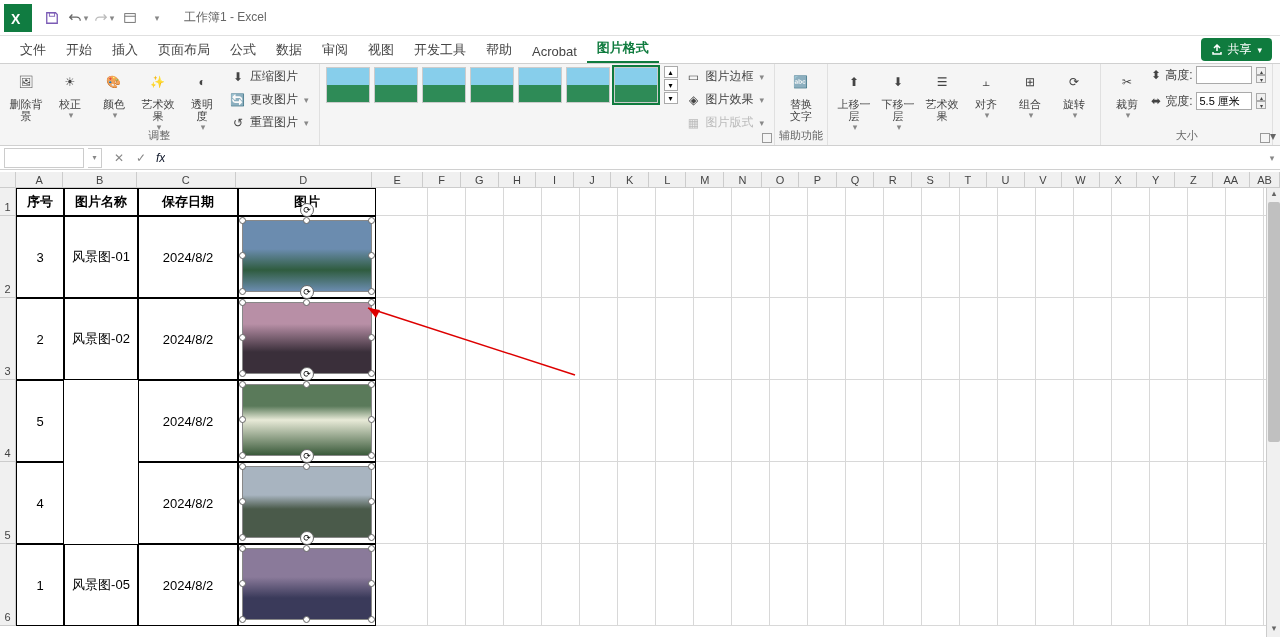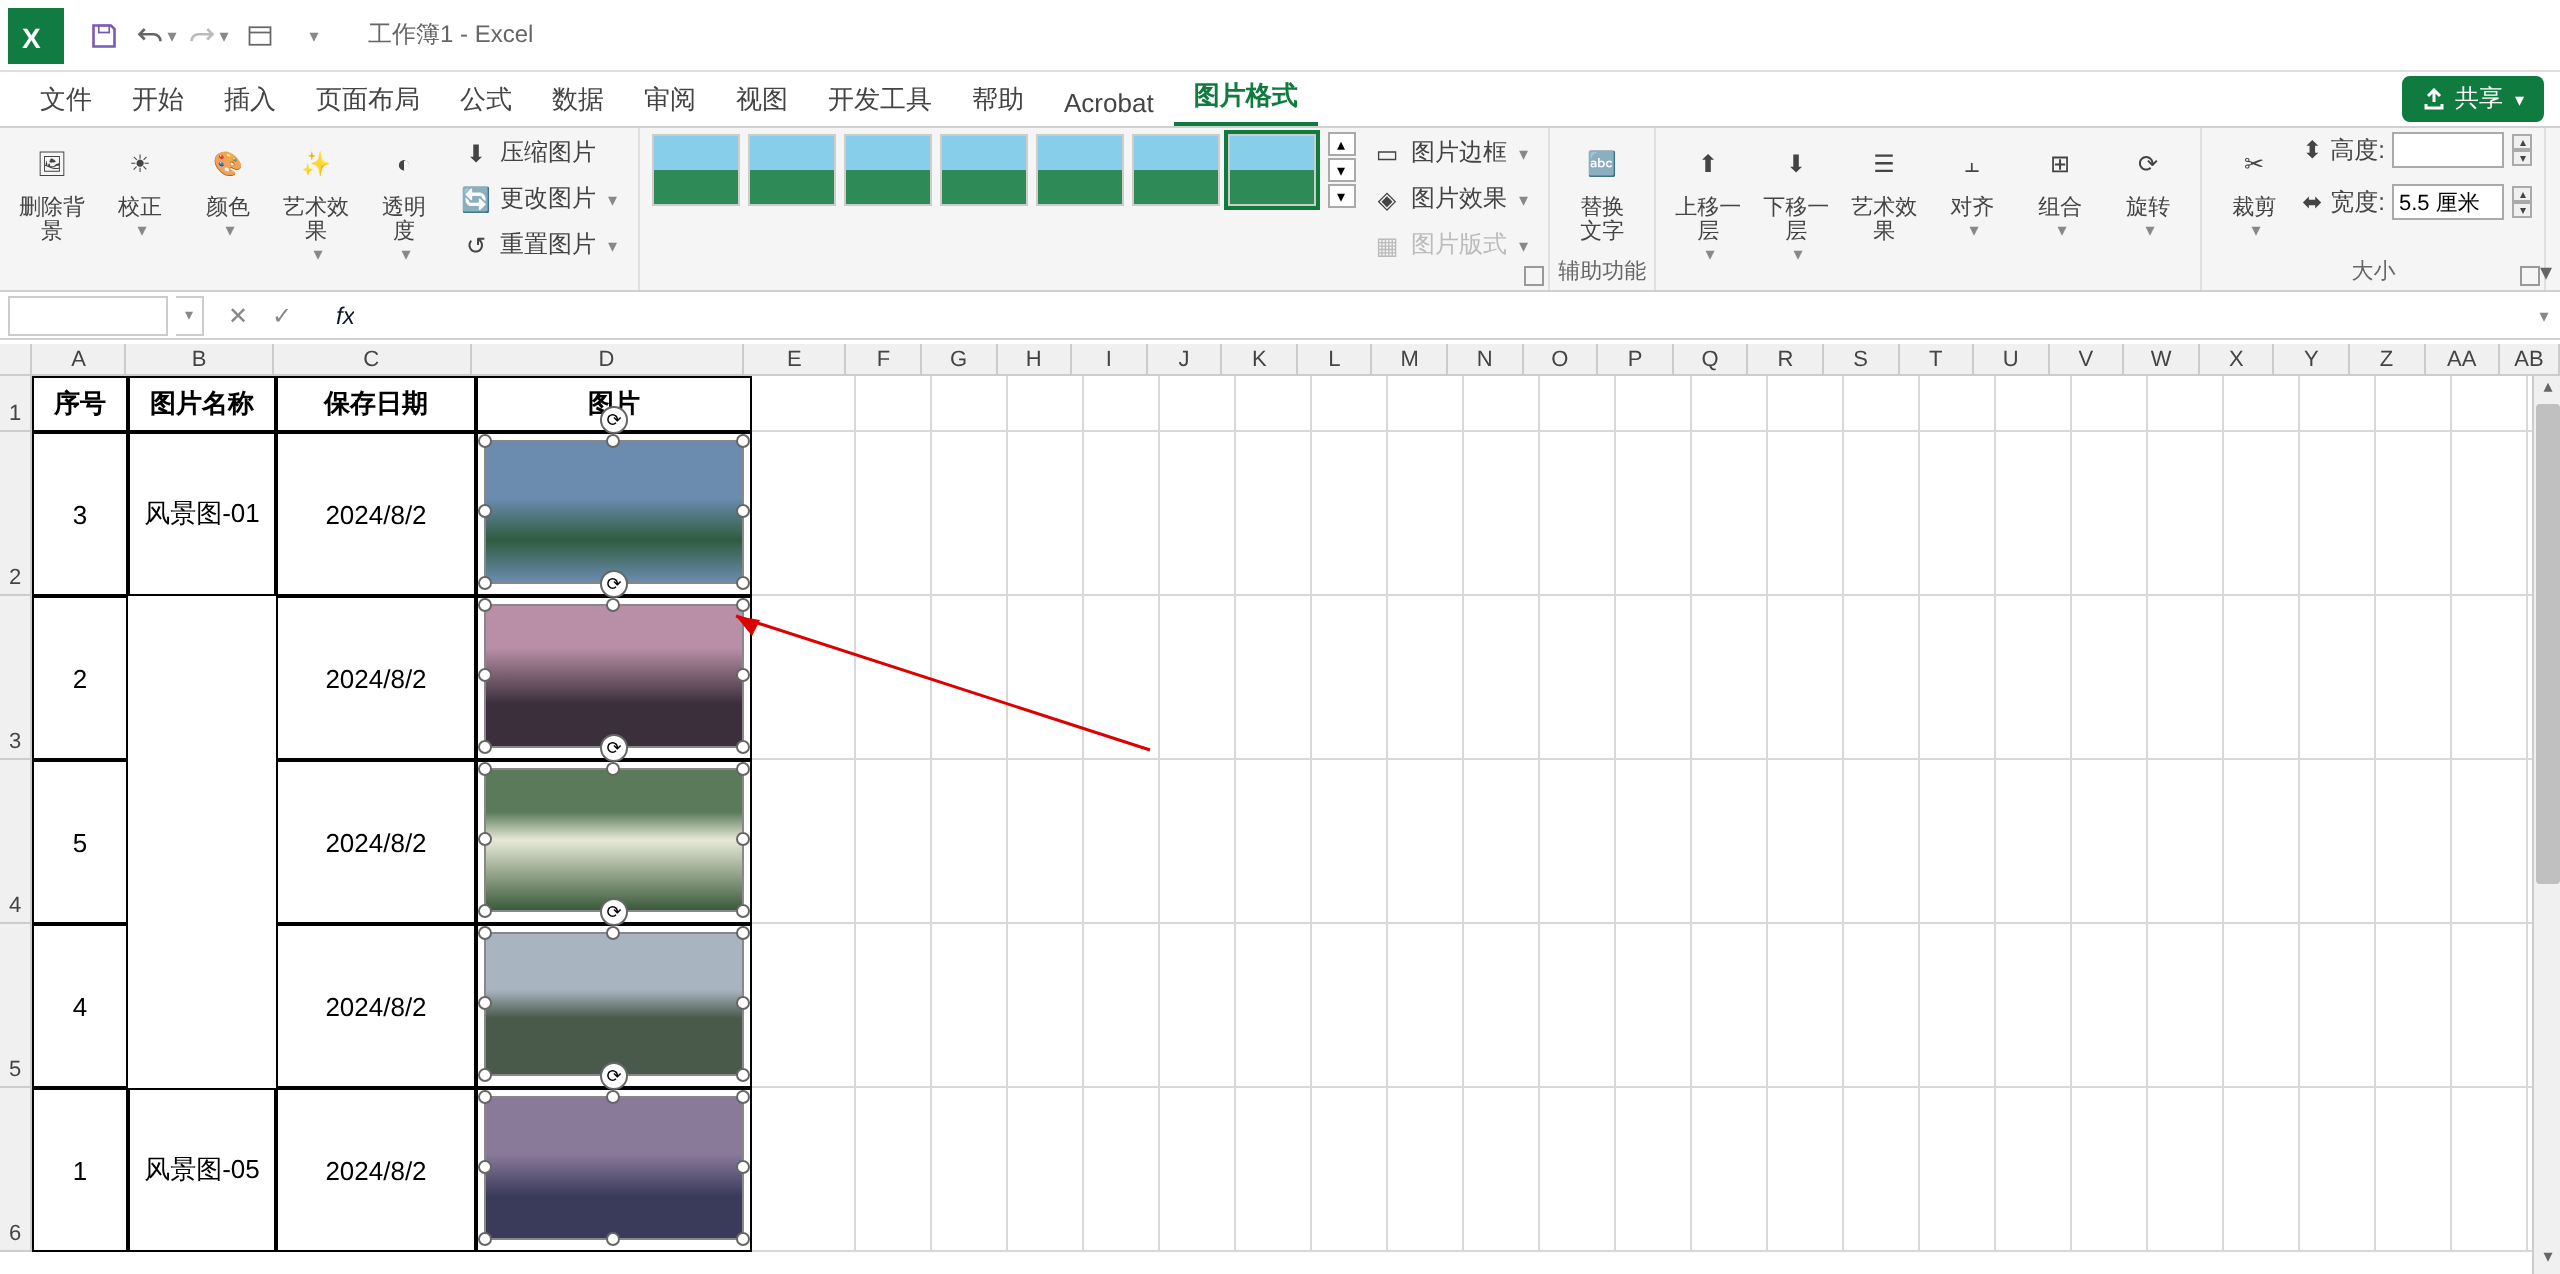--- a/index.html
+++ b/index.html
@@ -43,21 +43,21 @@
 .dim-input{width:56px;height:18px;border:1px solid #aaa;font-size:11px;padding:0 2px}
 .spinner{display:flex;flex-direction:column}
 .spinner div{width:10px;height:8px;border:1px solid #aaa;background:#f0f0f0;font-size:6px;display:flex;align-items:center;justify-content:center;cursor:pointer}
 .launcher{position:absolute;bottom:2px;right:2px;width:10px;height:10px;border:1px solid #999;cursor:pointer}
 .collapse{position:absolute;right:4px;bottom:2px;cursor:pointer;color:#666}
 
 .fbar{height:24px;border-bottom:1px solid #d0d0d0;display:flex;align-items:center}
 .namebox{width:80px;height:20px;border:1px solid #ccc;margin:0 4px;padding:0 4px;display:flex;align-items:center}
 .namebox-dd{width:14px;height:20px;border:1px solid #ccc;border-left:0;display:flex;align-items:center;justify-content:center;cursor:pointer;color:#888;font-size:8px}
 .fx-btn{width:18px;height:18px;display:flex;align-items:center;justify-content:center;color:#888;cursor:pointer;margin:0 2px}
-.fx-label{font-style:italic;color:#0f172a;margin-left:16px}
+.fx-label{font-style:italic;color:#0f172a;margin-left:4px}
 .formula-input{flex:1;height:20px;border:none;padding:0 4px}
 .fbar-expand{width:16px;color:#888;cursor:pointer;text-align:center;font-size:9px}
 
 .grid-area{position:absolute;top:172px;left:0;right:0;bottom:0;overflow:hidden}
 .col-headers{height:16px;display:flex;background:#f0f0f0;border-bottom:1px solid #ccc;margin-left:16px}
 .col-h{border-right:1px solid #ccc;text-align:center;color:#444;font-size:11px;line-height:16px;cursor:pointer}
 .corner{position:absolute;top:0;left:0;width:16px;height:16px;background:#f0f0f0;border-right:1px solid #ccc;border-bottom:1px solid #ccc}
 .row-area{position:absolute;top:16px;left:0;right:14px;bottom:0}
 .row-h{width:16px;background:#f0f0f0;border-right:1px solid #ccc;border-bottom:1px solid #ccc;text-align:center;color:#444;font-size:11px;display:flex;align-items:flex-end;justify-content:center;padding-bottom:2px;cursor:pointer;position:absolute;left:0}
 .cells{position:absolute;left:16px;top:0;right:0;bottom:0}
@@ -178,20 +178,21 @@
             <span>更改图片</span>
             <span class="chev">▾</span>
           </div>
         <div class="small-btn">
             <div class="ic">↺</div>
             <span>重置图片</span>
             <span class="chev">▾</span>
           </div>
       </div>
     </div>
+    <div class="group-title">调整</div>
   </div>
 
   <div class="group" style="flex:0 0 420px">
     <div class="group-body">
       <div class="styles-gallery">
         <div class="style-thumb"></div>
         <div class="style-thumb"></div>
         <div class="style-thumb"></div>
         <div class="style-thumb"></div>
         <div class="style-thumb"></div>
@@ -507,20 +508,21 @@
           <div class="handle h-tm"></div>
           <div class="handle h-tr"></div>
           <div class="handle h-ml"></div>
           <div class="handle h-mr"></div>
           <div class="handle h-bl"></div>
           <div class="handle h-bm"></div>
           <div class="handle h-br"></div>
           <div class="rot">⟳</div>
         </div>
         <div class="cell tcell" style="left: 0px; top: 110px; width: 48px; height: 82px;">2</div>
+        <div class="cell tcell" style="left: 48px; top: 110px; width: 74px; height: 82px;">风景图-02</div>
         <div class="cell tcell" style="left: 122px; top: 110px; width: 100px; height: 82px;">2024/8/2</div>
         <div class="cell tcell" style="left: 222px; top: 110px; width: 138px; height: 82px;"></div>
         <div class="pic" style="left: 226px; top: 114px; width: 130px; height: 72px; background: linear-gradient(rgb(184, 143, 166) 30%, rgb(58, 47, 58) 70%);">
           <div class="handle h-tl"></div>
           <div class="handle h-tm"></div>
           <div class="handle h-tr"></div>
           <div class="handle h-ml"></div>
           <div class="handle h-mr"></div>
           <div class="handle h-bl"></div>
           <div class="handle h-bm"></div>

